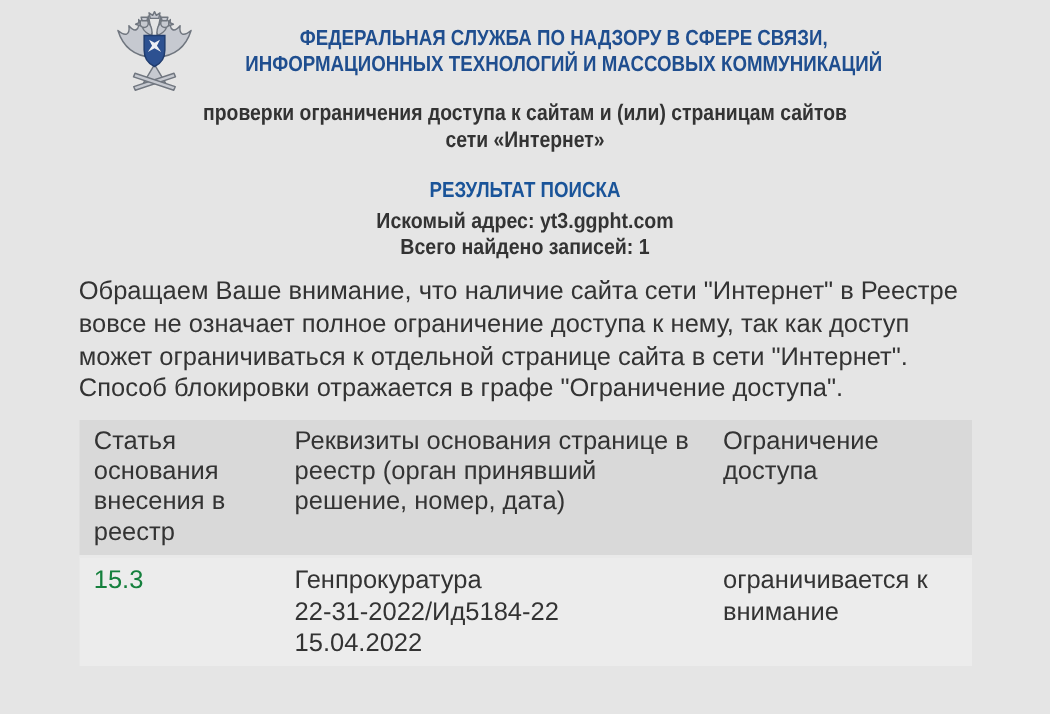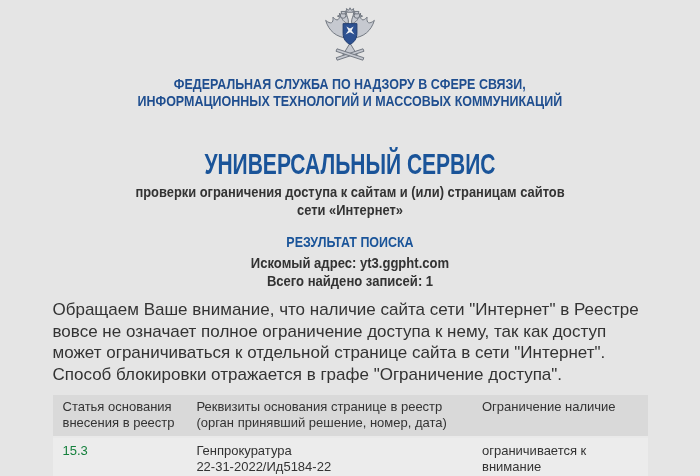--- a/index.html
+++ b/index.html
@@ -8,21 +8,21 @@
     font-family: "Liberation Sans", "DejaVu Sans", sans-serif;
     background: #e5e5e5;
     color: #333333;
     overflow: hidden;
   }
   .page { position: relative; width: 700px; height: 476px; background: #e5e5e5; }
 
   
   .top-header {
     display: flex; align-items: center; justify-content: center;
-    gap: 13px; padding-top: 7px; flex-direction: column;
+    padding-top: 7px;
   }
   .emblem { flex: 0 0 auto; width: 52px; height: 56px; }
   .org-name {
     font-size: 14.5px; font-weight: 700; color: #1f4e8f;
     text-align: center; line-height: 1.2;
     transform: scaleX(0.86);
   }
 
   
   .titles { margin-top: 38px; text-align: center; }
@@ -54,21 +54,21 @@
   .notice {
     width: 595px; margin: 9px auto 0;
     font-size: 17px; line-height: 1.27; color: #333;
     text-align: left;
   }
 
   
   table.results {
     width: 595px; margin: 10px auto 4px;
     border-collapse: collapse; table-layout: fixed;
-    font-size: 13px; color: #333;
+    font-size: 17px; color: #333;
   }
   table.results col.c1 { width: 22.5%; }
   table.results col.c2 { width: 48%; }
   table.results col.c3 { width: 29.5%; }
   table.results th {
     background: #d9d9d9; font-weight: 400; text-align: left;
     vertical-align: top; padding: 4px 10px 5px; line-height: 1.2;
     border-bottom: 2px solid #e9e9e9;
   }
   table.results td {
@@ -113,23 +113,20 @@
         <path d="M23.5 20 L40.5 20 L40.5 32 C40.5 39 36.5 43.5 32 45.5 C27.5 43.5 23.5 39 23.5 32 Z" fill="#2d5191" stroke="#203c6e" stroke-width="1.2"></path>
         <path d="M32 26 L27.5 23.5 L30 28.5 L26.5 33.5 L32 30.5 L37.5 33.5 L34 28.5 L36.5 23.5 Z" fill="#edf0f4"></path>
       </svg>
     </span>
     <div class="org-name">
       <div>ФЕДЕРАЛЬНАЯ СЛУЖБА ПО НАДЗОРУ В СФЕРЕ СВЯЗИ,</div>
       <div>ИНФОРМАЦИОННЫХ ТЕХНОЛОГИЙ И МАССОВЫХ КОММУНИКАЦИЙ</div>
     </div>
   </div>
 
-  <div class="titles">
-    <div class="service-title">УНИВЕРСАЛЬНЫЙ СЕРВИС</div>
-  </div>
   <div class="service-subtitle">
     <div>проверки ограничения доступа к сайтам и (или) страницам сайтов</div>
     <div>сети «Интернет»</div>
   </div>
 
   <div class="result-heading">РЕЗУЛЬТАТ ПОИСКА</div>
   <div class="result-query">Искомый адрес: yt3.ggpht.com</div>
   <div class="result-total">Всего найдено записей: 1</div>
 
   <p class="notice">Обращаем Ваше внимание, что наличие сайта сети "Интернет" в Реестре вовсе не означает полное ограничение доступа к нему, так как доступ может ограничиваться к отдельной странице сайта в сети "Интернет". Способ блокировки отражается в графе "Ограничение доступа".</p>
@@ -137,21 +134,21 @@
   <table class="results">
     <colgroup>
         <col class="c1">
         <col class="c2">
         <col class="c3">
       </colgroup>
     <thead>
       <tr>
         <th>Статья основания внесения в реестр</th>
         <th>Реквизиты основания странице в реестр (орган принявший решение, номер, дата)</th>
-        <th>Ограничение наличие</th>
+        <th>Ограничение доступа</th>
       </tr>
     </thead>
     <tbody>
       <tr>
         <td>
           <a class="article-link">15.3</a>
         </td>
         <td>
           <div>Генпрокуратура</div>
           <div>22-31-2022/Ид5184-22</div>

